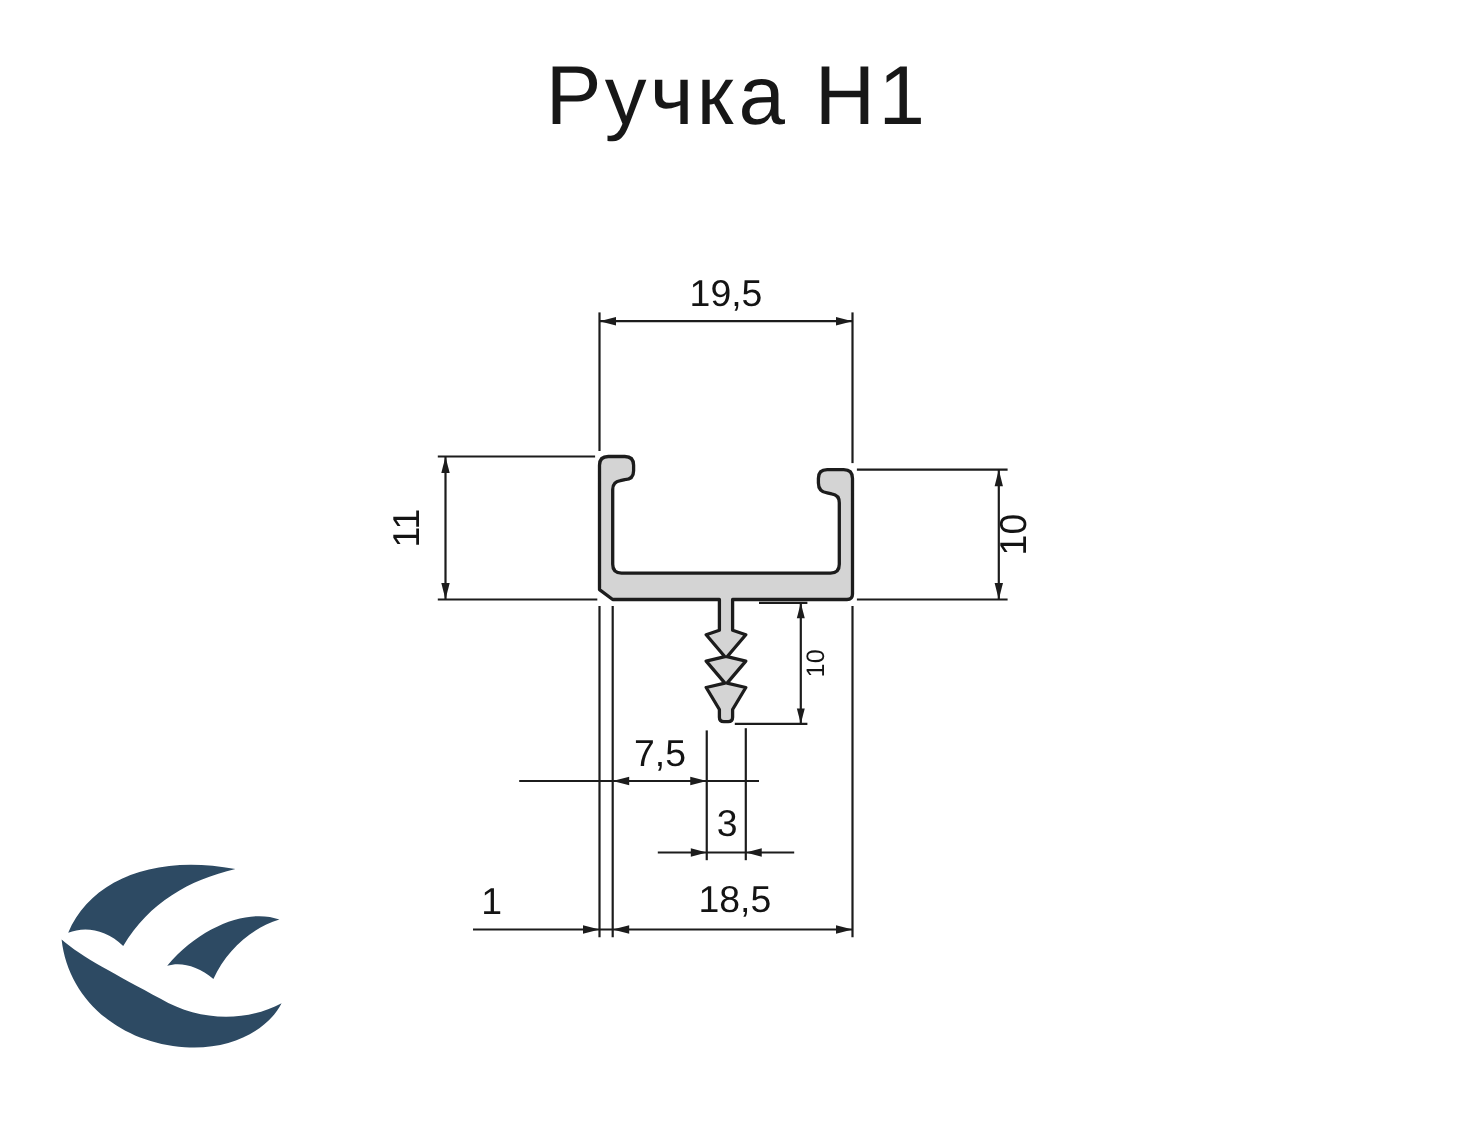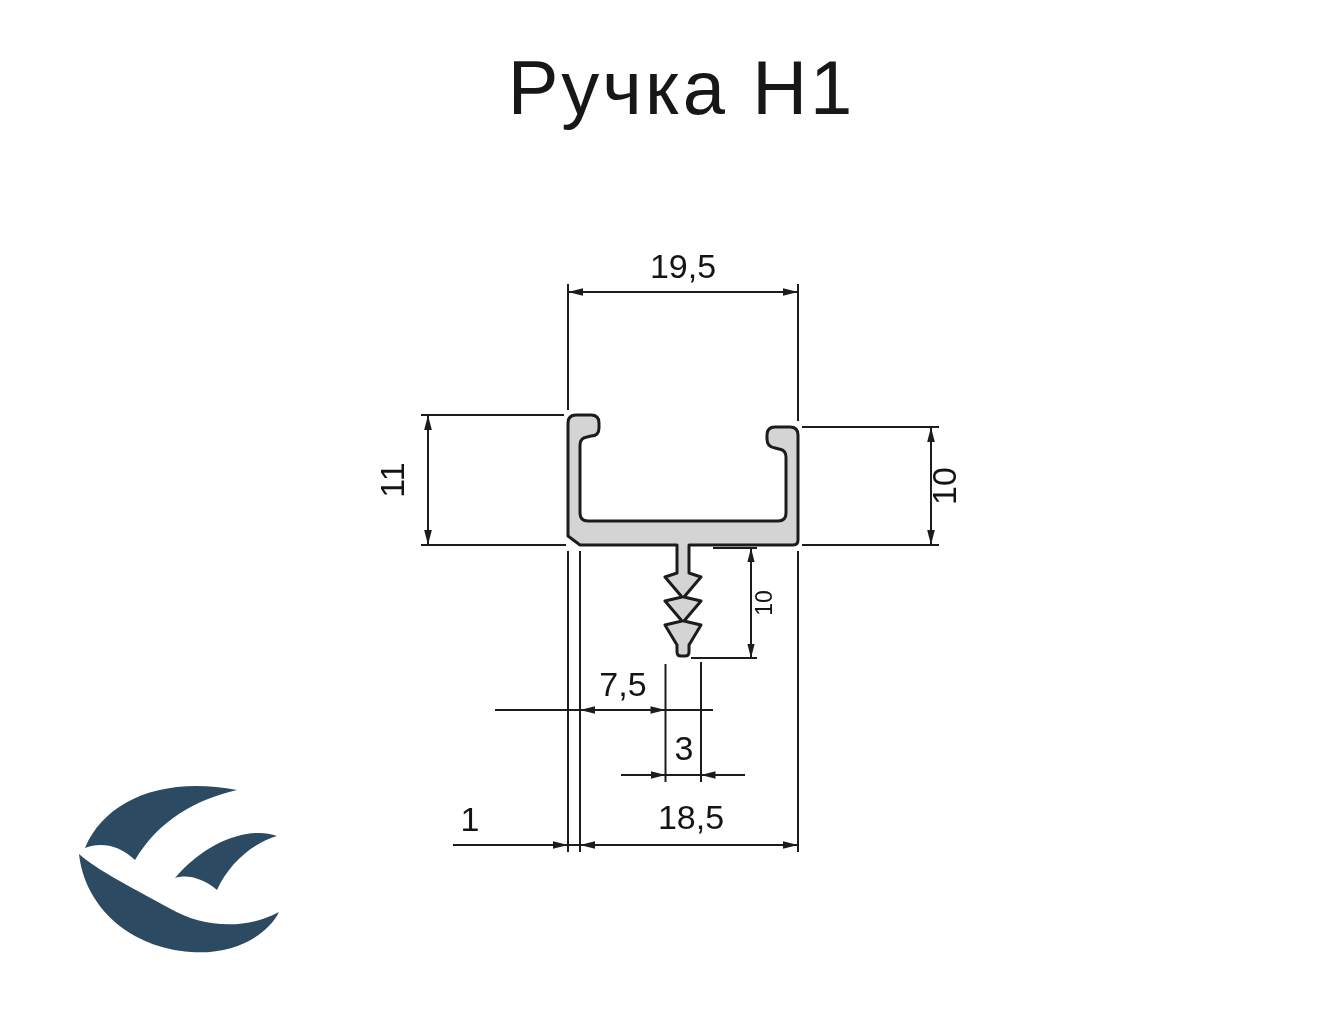--- a/index.html
+++ b/index.html
@@ -1,20 +1,20 @@
 <!DOCTYPE html>
 <html><head>
 <meta charset="utf-8">
 <style>
   html,body{margin:0;padding:0;background:#ffffff;}
   body{
     width:1340px;height:1020px;position:relative;overflow:hidden;
     font-family:"Liberation Sans",sans-serif;
   }
-  .page{position:absolute;inset:0;background:#ffffff;margin-left:23px;}
+  .page{position:absolute;inset:0;background:#ffffff;}
   .title{
     position:absolute;top:44px;left:0;width:100%;margin:0;
     text-align:center;font-size:76px;font-weight:400;letter-spacing:3px;
     color:#171717;font-family:"Liberation Sans",sans-serif;
   }
   svg.drawing{position:absolute;left:0;top:0;}
   .ext,.dim{stroke:#1c1c1c;stroke-width:2;fill:none;}
   .arw{fill:#1c1c1c;stroke:none;}
   .dimtext{
     font-family:"Liberation Sans",sans-serif;

